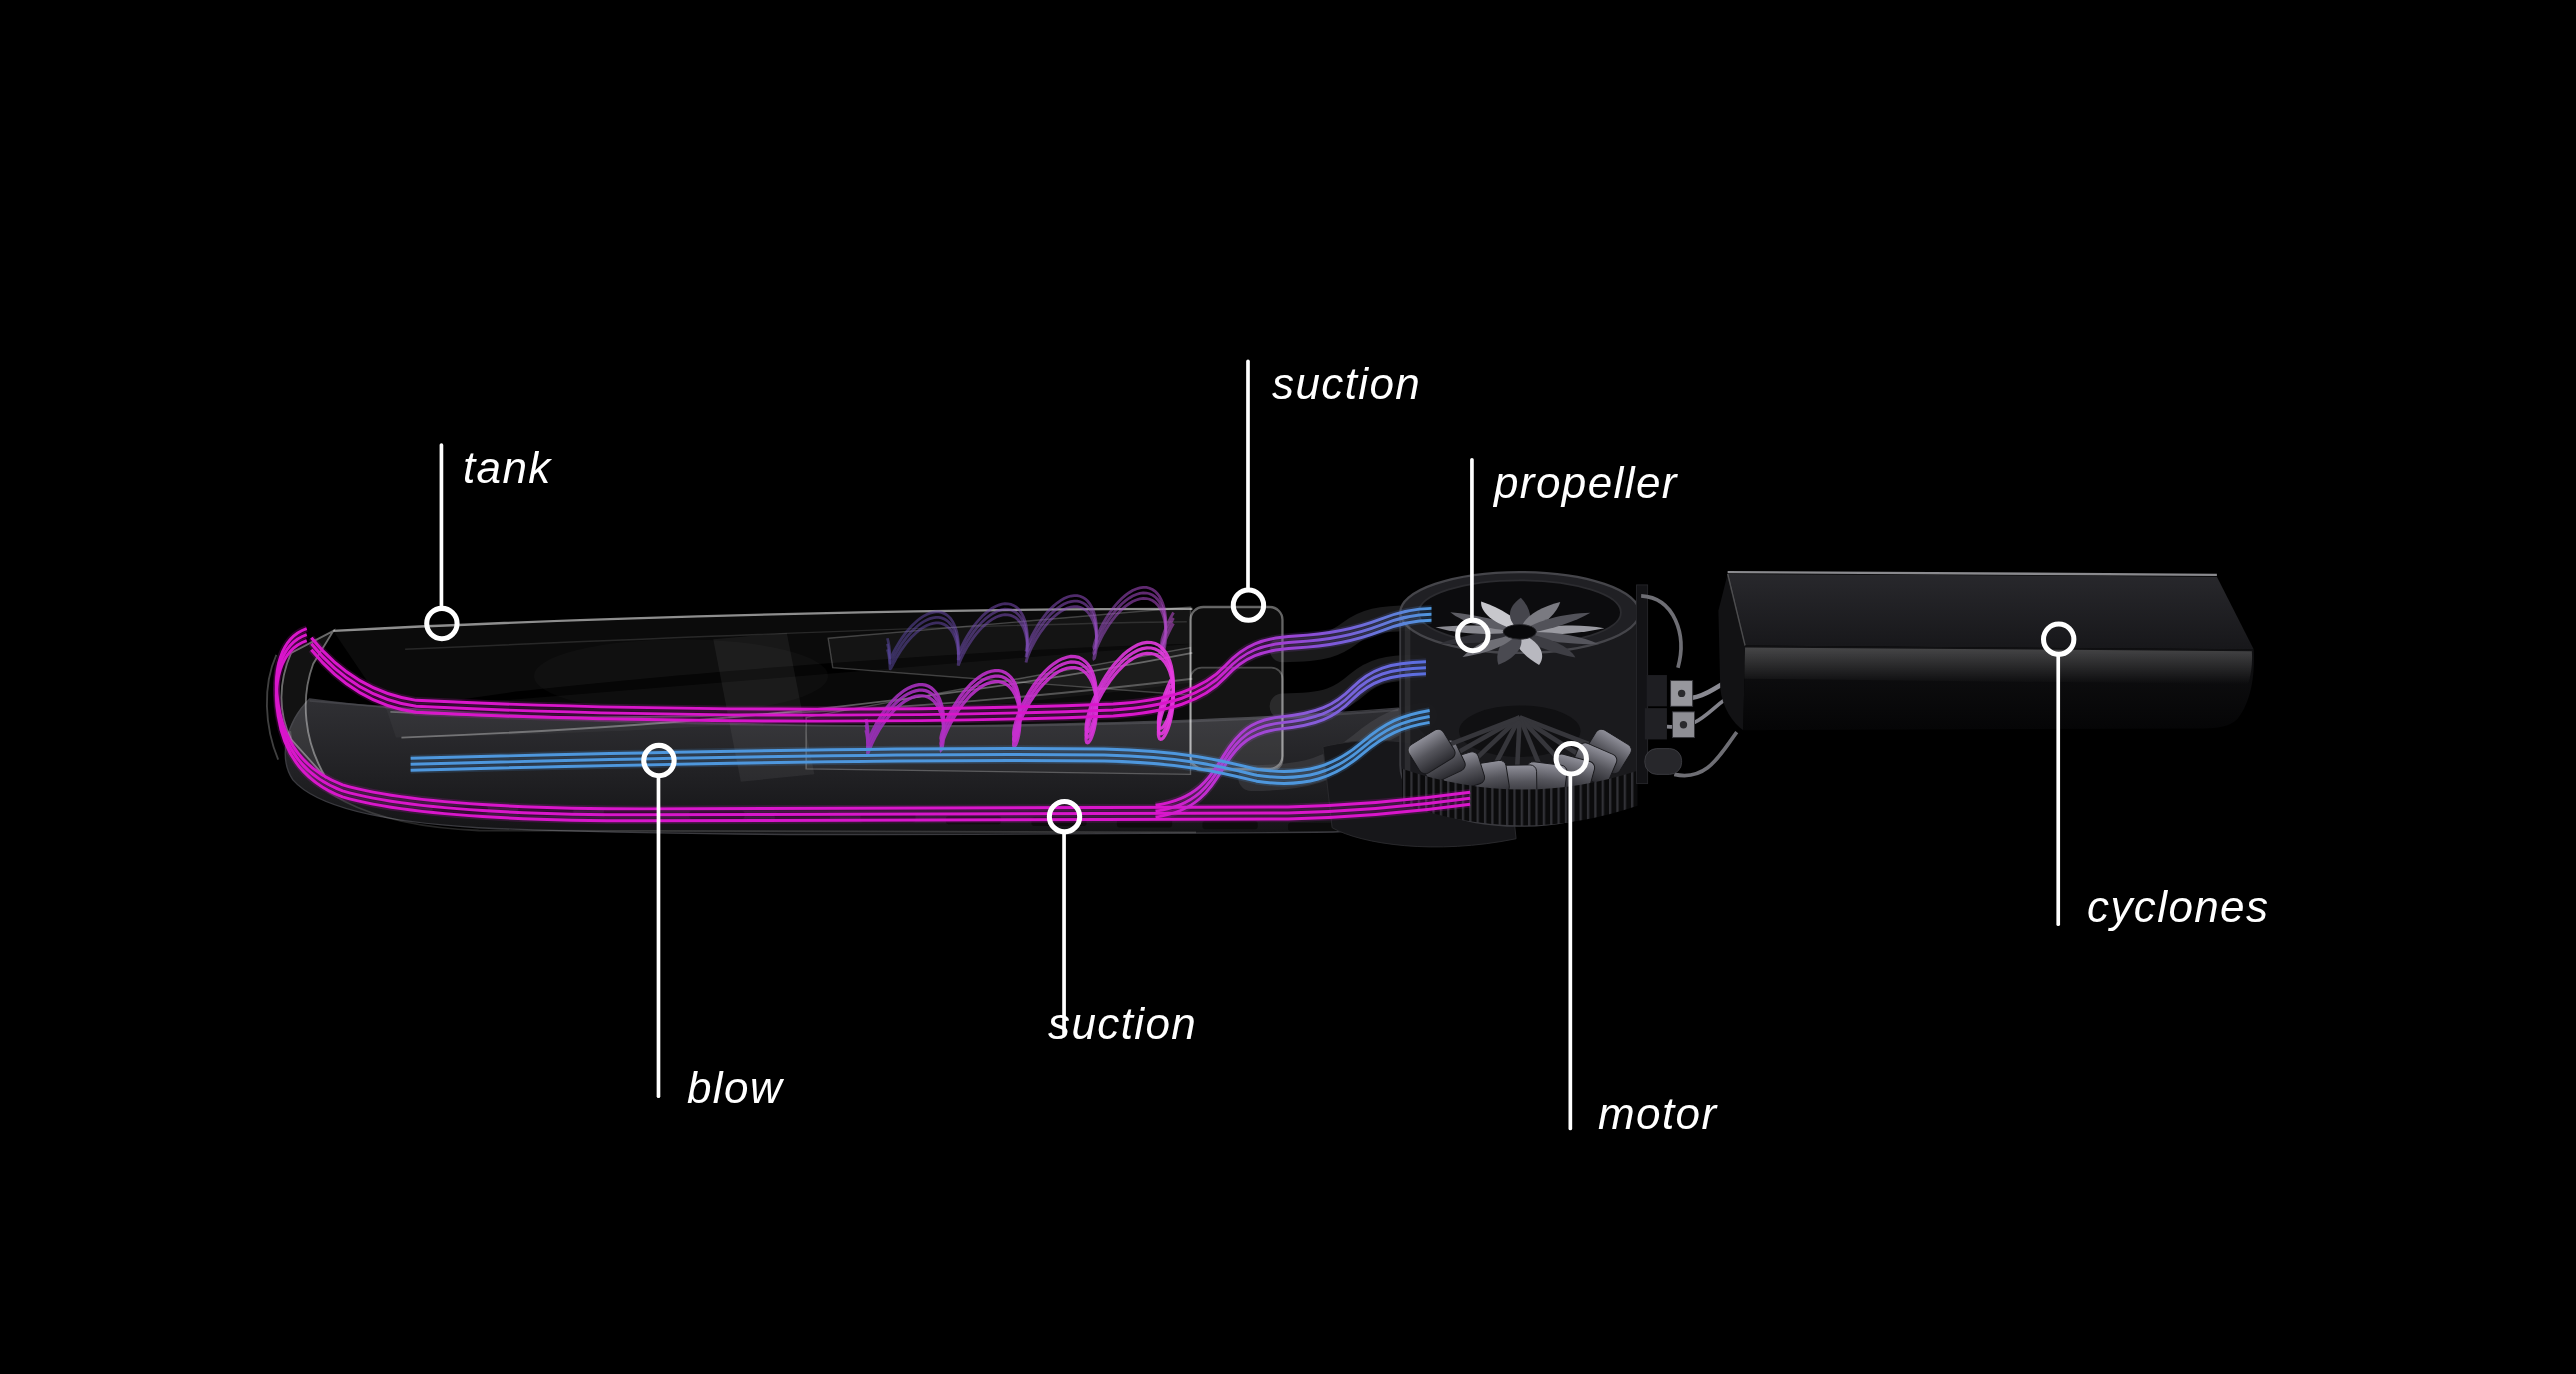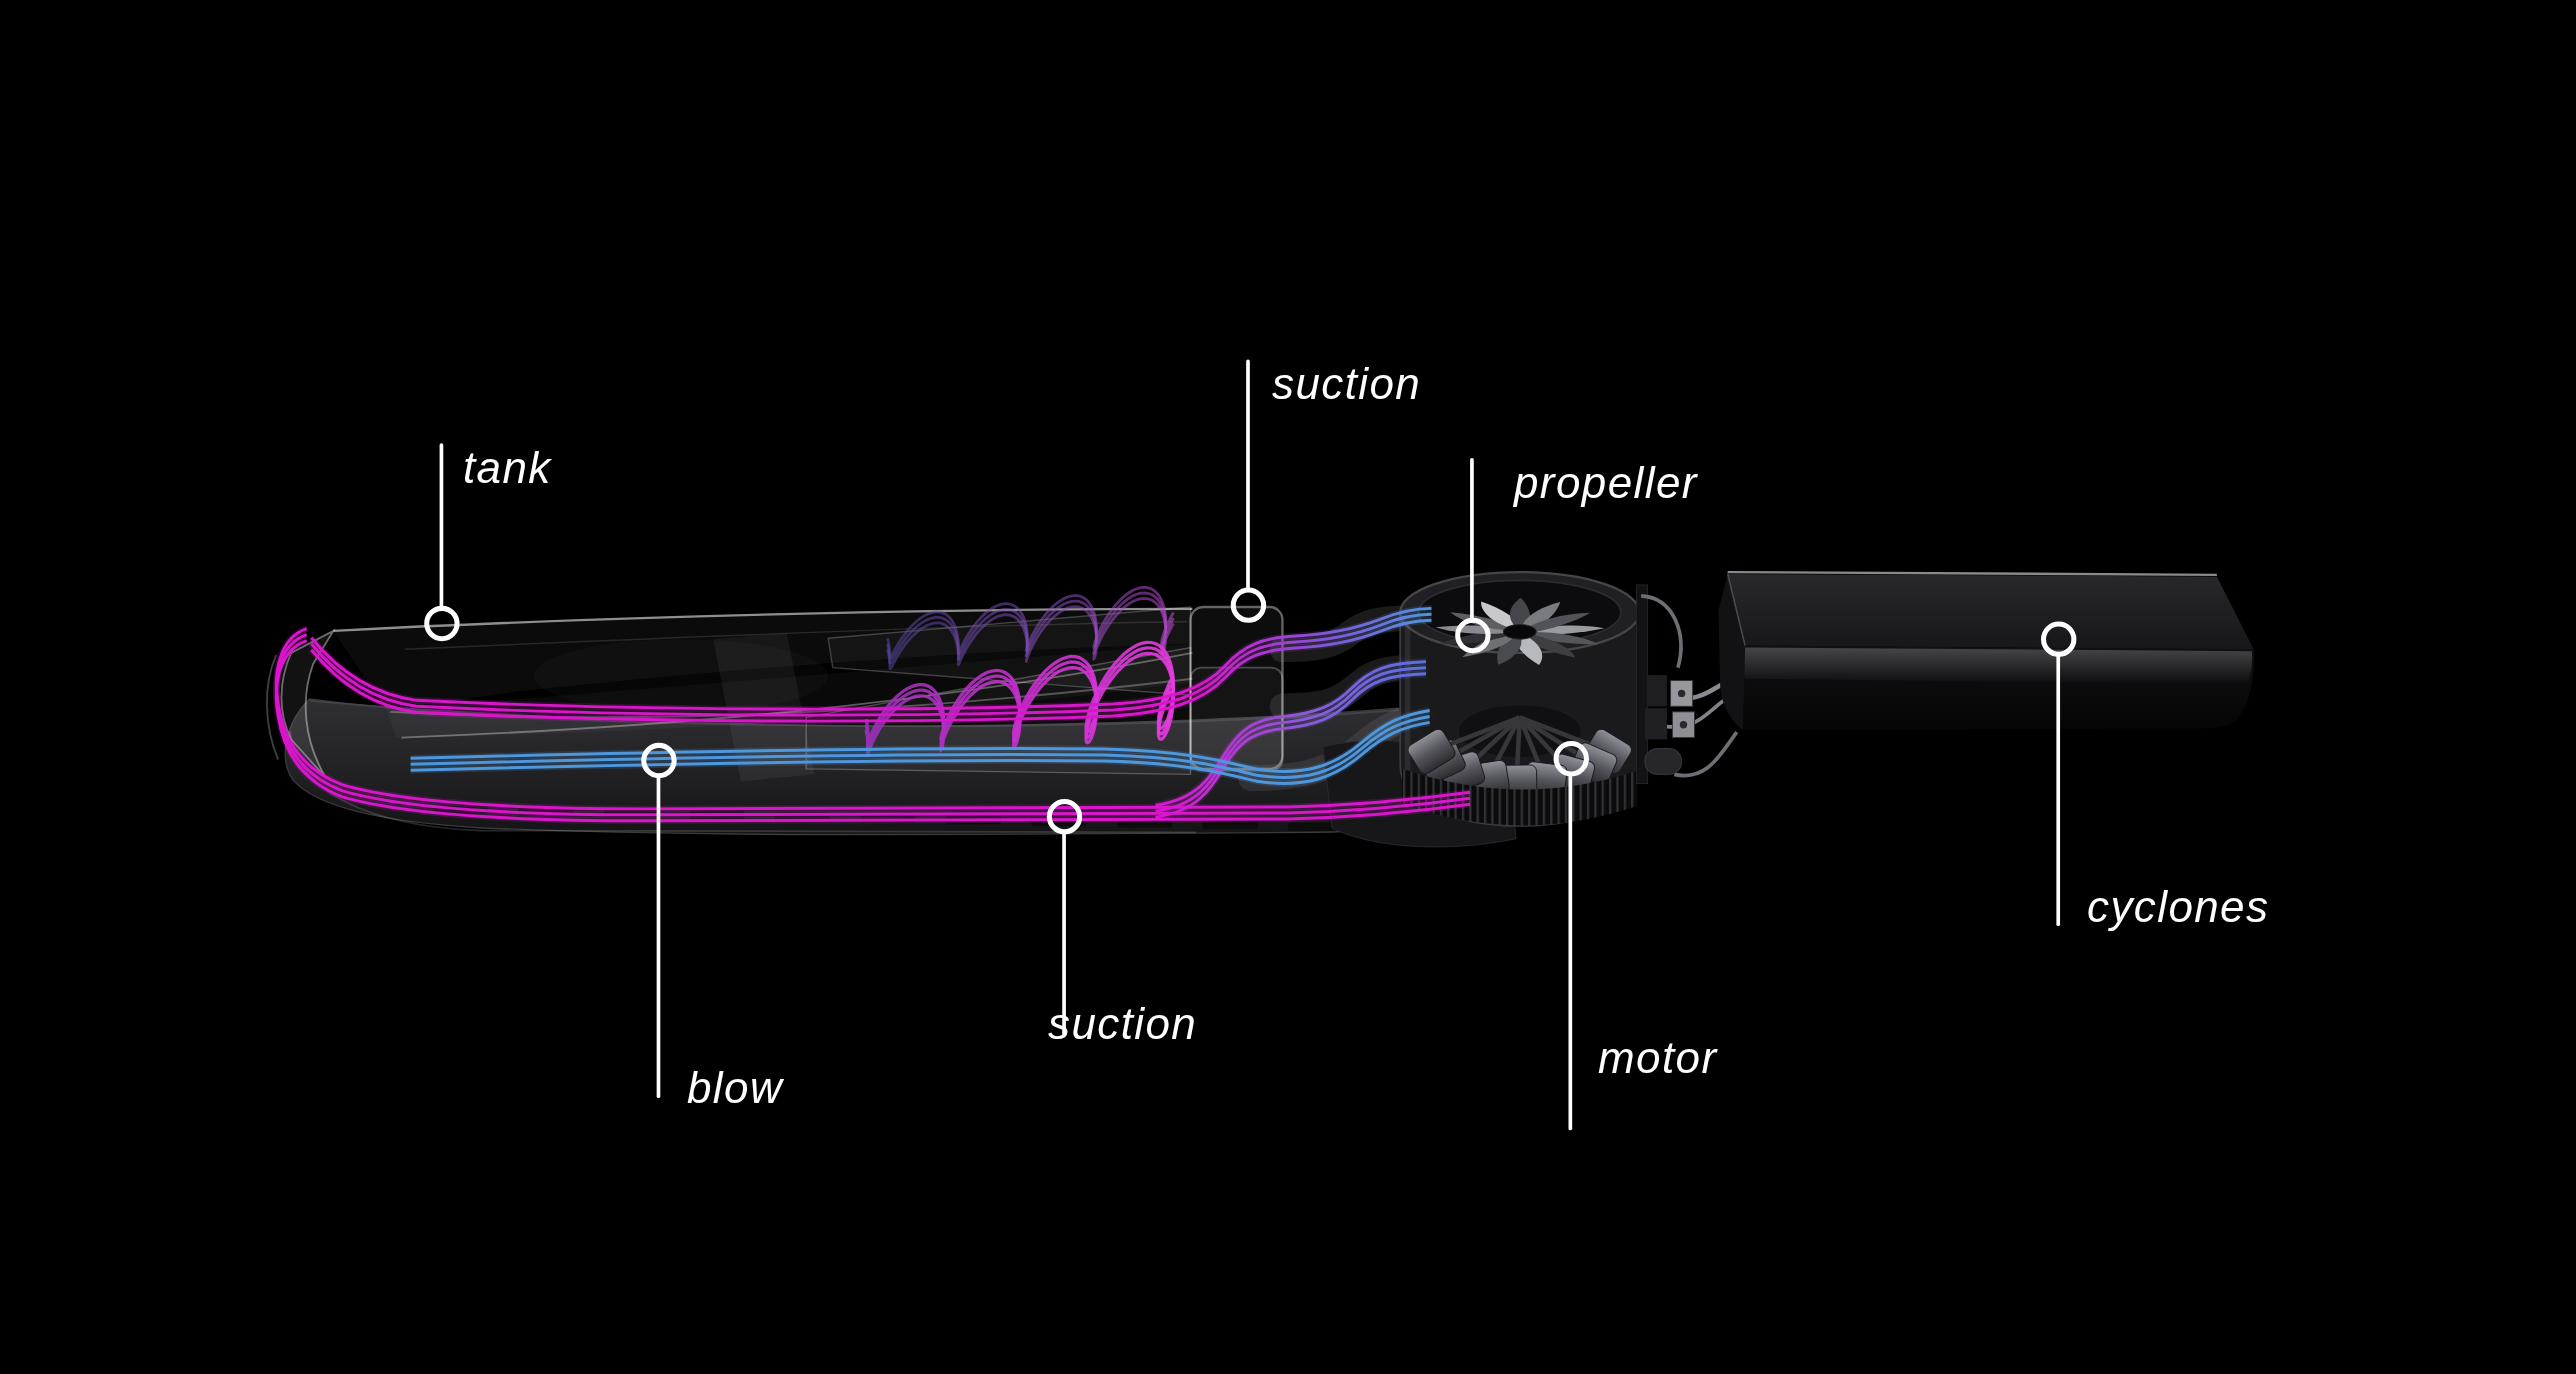--- a/index.html
+++ b/index.html
@@ -240,20 +240,20 @@
         <line x1="1156.5" y1="905" x2="1156.5" y2="1125" class="leader"></line>
         <circle cx="1157" cy="888" r="16.5" class="marker"></circle>
         <line x1="1707" y1="842" x2="1707" y2="1227" class="leader"></line>
         <circle cx="1708" cy="825" r="16.5" class="marker"></circle>
       </g>
   </svg>
 
   <div id="labels">
       <div class="part-label" style="left: 463px; top: 446px;">tank</div>
       <div class="part-label" style="left: 1272px; top: 362px;">suction</div>
-      <div class="part-label" style="left: 1494px; top: 461px; margin-left: 20px;">propeller</div>
+      <div class="part-label" style="left: 1494px; top: 461px;">propeller</div>
       <div class="part-label" style="left: 2087px; top: 885px;">cyclones</div>
       <div class="part-label" style="left: 687px; top: 1066px;">blow</div>
       <div class="part-label" style="left: 1048px; top: 1002px;">suction</div>
-      <div class="part-label" style="left: 1598px; top: 1036px; text-align: center;">motor</div>
+      <div class="part-label" style="left: 1598px; top: 1092px; text-align: center;">motor</div>
     </div>
 </div>
 
 
 </body></html>

